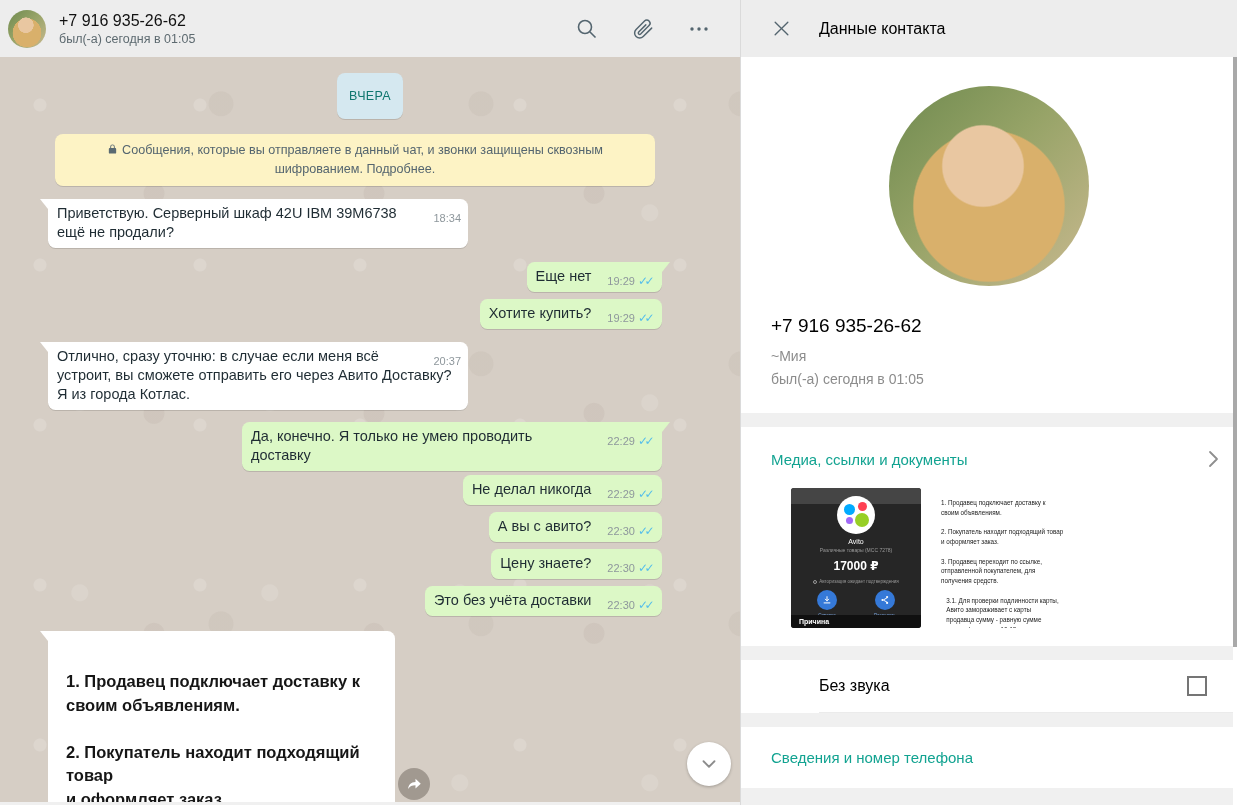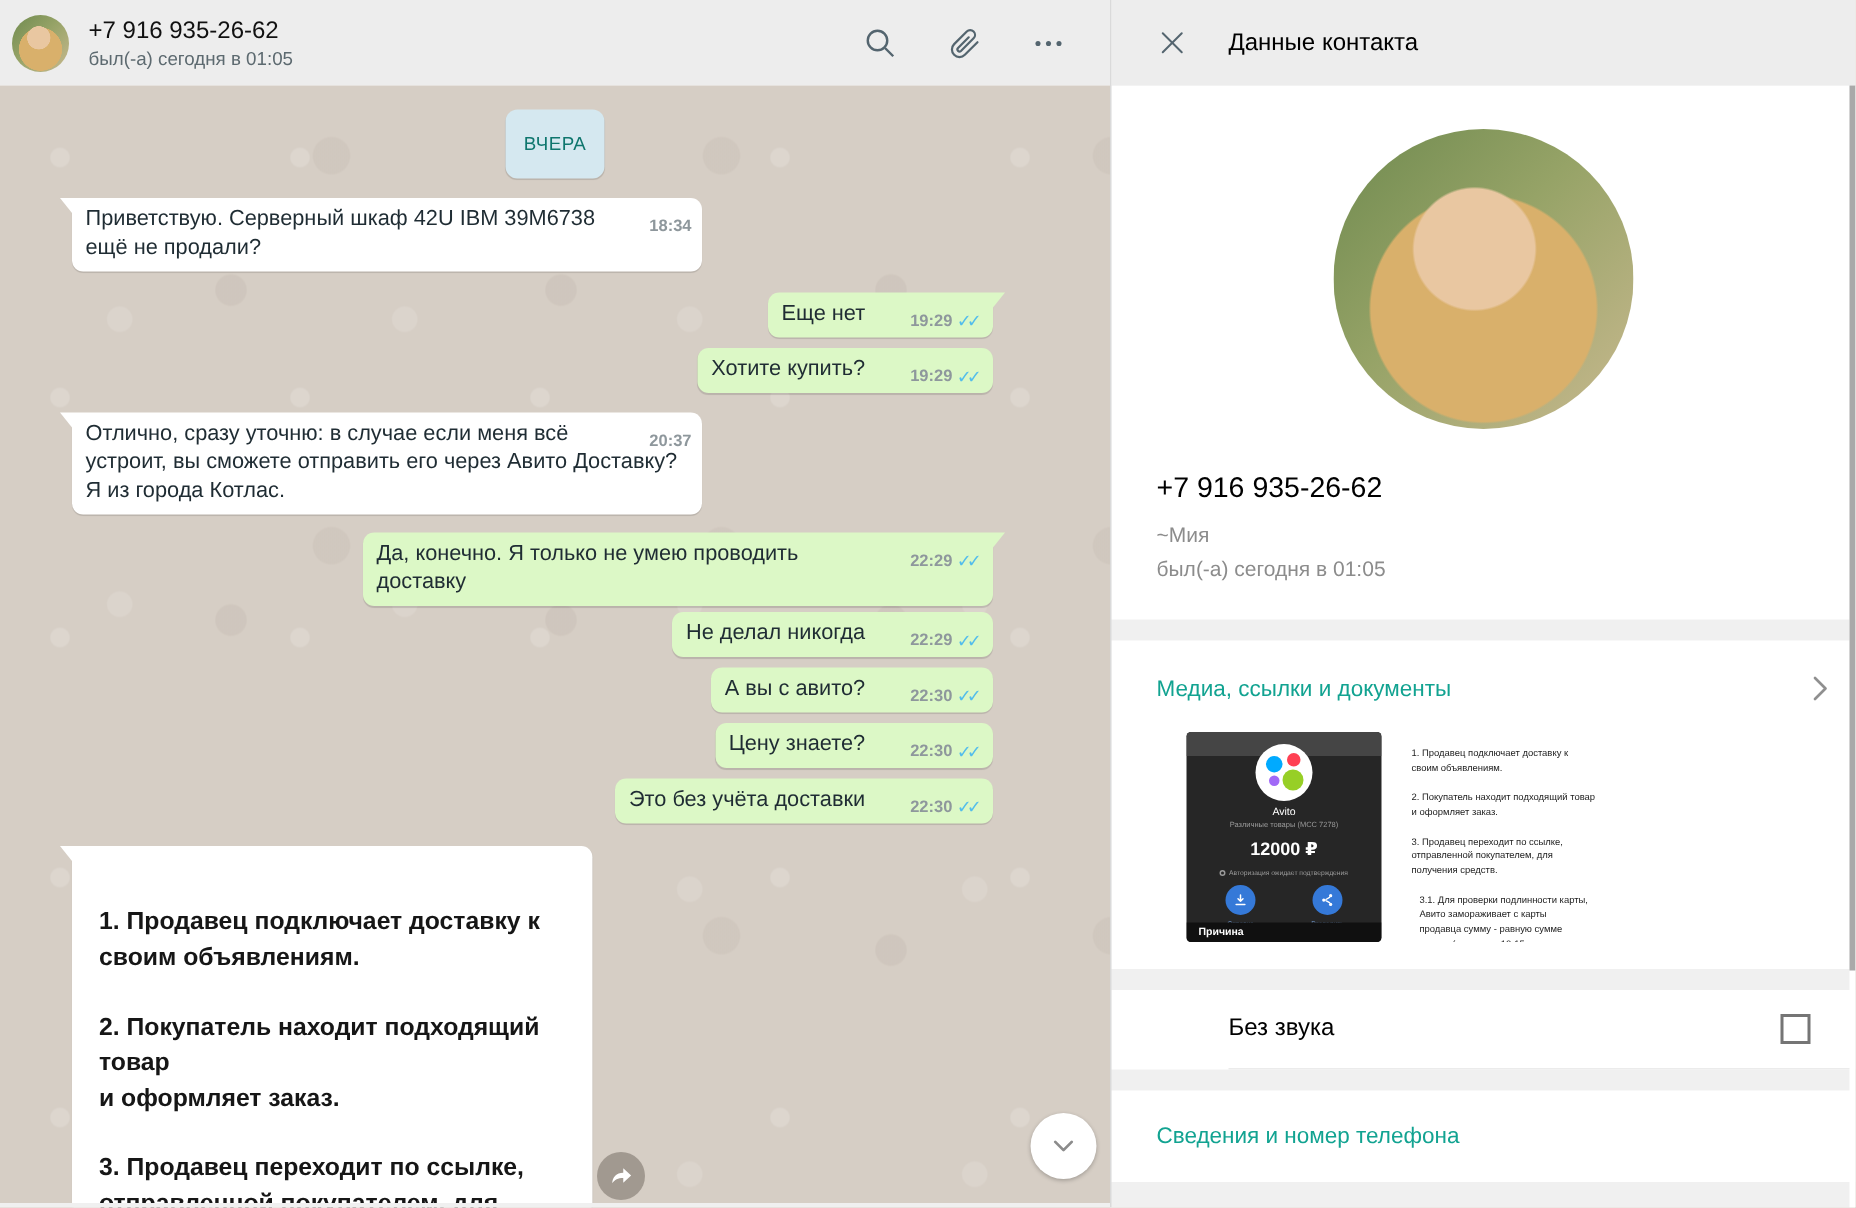--- a/index.html
+++ b/index.html
@@ -47,22 +47,22 @@
   .bubble { position:relative; max-width:420px; border-radius:7.5px; padding:5px 9px 6px 9px;
     font-size:14.5px; line-height:19px; color:#1f2c33; box-shadow:0 1px .5px rgba(0,0,0,.13); cursor:pointer; }
   .bubble.in { background:#fff; }
   .bubble.out { background:#dcf8c6; }
   .bubble.tail-in { border-top-left-radius:0; }
   .bubble.tail-in::before { content:""; position:absolute; top:0; left:-8px;
     border-top:0 solid transparent; border-right:8px solid #fff; border-bottom:10px solid transparent; }
   .bubble.tail-out { border-top-right-radius:0; }
   .bubble.tail-out::before { content:""; position:absolute; top:0; right:-8px;
     border-top:0 solid transparent; border-left:8px solid #dcf8c6; border-bottom:10px solid transparent; }
-  .meta { float:right; margin:8px -2px -3px 30px; display:flex; align-items:flex-start; gap:3px;
-    font-size:11px; color:#8e979c; line-height:13px; white-space:nowrap;font-weight:bold; }
+  .meta { float:right; margin:8px -2px -3px 16px; display:flex; align-items:flex-start; gap:3px;
+    font-size:11px; color:#8e979c; line-height:13px; white-space:nowrap; }
   .ticks { color:#53bdeb; font-size:12px; letter-spacing:-3.5px; padding-right:4px; }
   .img-msg { width:347px; max-width:347px; padding:16px 18px; font-size:16.5px; font-weight:bold;
     line-height:1.42; color:#161616; white-space:pre-line; }
 
   .fwd-btn { position:absolute; left:398px; top:711px; width:32px; height:32px; border-radius:50%;
     background:rgba(97,89,79,.45); display:flex; align-items:center; justify-content:center; cursor:pointer; border:none; }
   .scroll-btn { position:absolute; right:9px; bottom:19px; width:44px; height:44px; border-radius:50%;
     background:#fff; box-shadow:0 1px 3px rgba(0,0,0,.25); display:flex; align-items:center; justify-content:center; cursor:pointer; border:none; }
   .input-sliver { position:absolute; left:0; right:0; bottom:0; height:3px; background:#f0f0f0; }
 
@@ -153,20 +153,27 @@
             </svg>
         </button>
       </div>
     </div>
 
     <div class="chat-body">
       <div class="chip-row">
         <span class="date-chip">ВЧЕРА</span>
       </div>
 
+      <div class="notice">
+        <span class="lock">
+          <svg width="11" height="12" viewBox="0 0 24 24" fill="#5a6a72">
+              <path d="M12 2a5 5 0 0 0-5 5v3H6a2 2 0 0 0-2 2v8a2 2 0 0 0 2 2h12a2 2 0 0 0 2-2v-8a2 2 0 0 0-2-2h-1V7a5 5 0 0 0-5-5zm-3 8V7a3 3 0 0 1 6 0v3H9z"></path>
+            </svg>
+        </span><span>Сообщения, которые вы отправляете в данный чат, и звонки защищены сквозным шифрованием. Подробнее.</span>
+      </div>
 
       <div class="row in" style="margin-top:13px">
         <div class="bubble in tail-in">
           <span class="meta">
               <span>18:34</span>
             </span>
           <span>Приветствую. Серверный шкаф 42U IBM 39M6738 ещё не продали?</span>
         </div>
       </div>
 
@@ -313,21 +320,21 @@
           <div class="thumb-dark">
             <div class="band"></div>
             <div class="avito-circle">
               <div class="dot blue"></div>
               <div class="dot red"></div>
               <div class="dot purple"></div>
               <div class="dot green"></div>
             </div>
             <div class="avito-name">Avito</div>
             <div class="avito-cat">Различные товары (MCC 7278)</div>
-            <div class="avito-amount">12000 ₽</div>
+            <div class="avito-amount">17000 ₽</div>
             <div class="avito-status">
               <span class="st-dot"></span>
               <span>Авторизация ожидает подтверждения</span>
             </div>
             <div class="avito-actions">
               <div class="act">
                 <div class="act-circle">
                   <svg width="10" height="10" viewBox="0 0 24 24" fill="none" stroke="#ffffff" stroke-width="2.4" stroke-linecap="round" stroke-linejoin="round">
                       <path d="M12 4v10M8 10l4 4 4-4M5 19h14"></path>
                     </svg>

